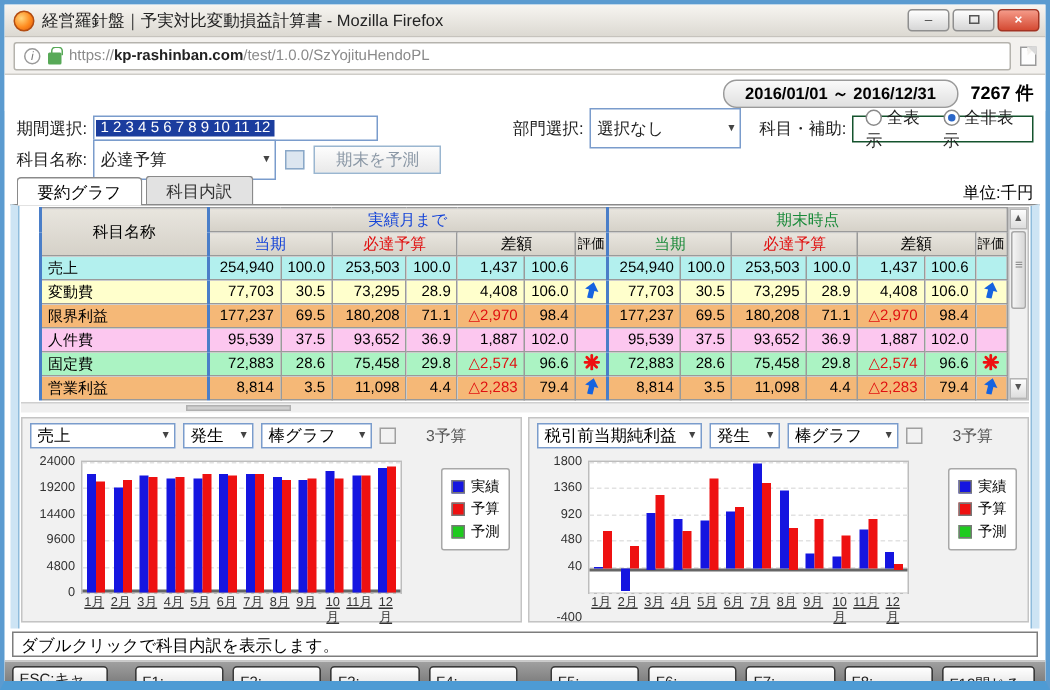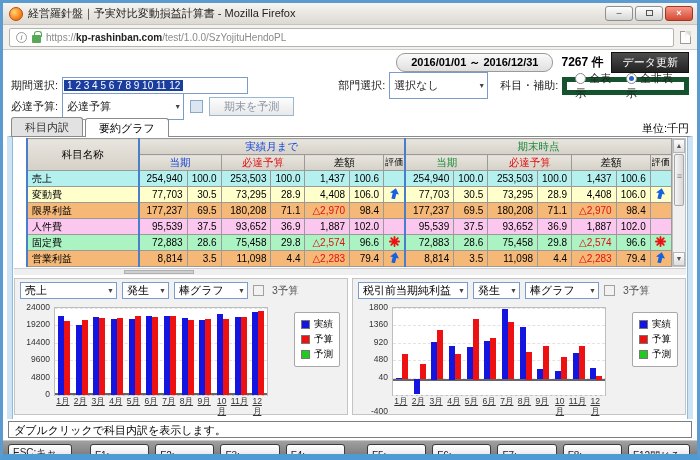--- a/index.html
+++ b/index.html
@@ -48,21 +48,21 @@
   
   .controls { padding:1px 8px 0; flex:0 0 auto; font-size:11px; color:#222; }
   .ctl-row { display:flex; align-items:center; height:21px; }
   .ctl-label { margin-right:4px; white-space:nowrap; }
   .period-box { width:212px; height:17px; border:1px solid #7a9ccc; background:#fff; padding:1px; }
   .period-sel { background:#1b3d9e; color:#fff; height:13px; font-size:10px; line-height:13px;
                 padding:0 3px; white-space:nowrap; overflow:hidden; }
   .dropdown { height:27px; background:#fff; border:1px solid #7a9ccc; display:flex; align-items:center;
               font-size:11px; padding:0 2px 0 4px; }
   .dropdown .dd-arrow { margin-left:auto; font-size:7px; color:#444; padding-left:4px; }
-  .radio-group { display:flex; align-items:center; gap:10px; border:5px solid #14532d; height:18px; padding:0 8px; }
+  .radio-group { display:flex; align-items:center; gap:10px; border:1px solid #14532d; height:18px; padding:0 8px; }
   .radio { width:11px; height:11px; border:1px solid #8a8a8a; border-radius:50%; background:#fff;
            display:inline-block; vertical-align:-2px; margin-right:3px; position:relative; }
   .radio.sel:before { content:""; position:absolute; left:2px; top:2px; width:5px; height:5px;
                       border-radius:50%; background:#2a66c8; }
   .mini-check { width:13px; height:13px; border:1px solid #8aa8c8; background:#dce6f0; margin:0 6px; }
   .forecast-btn { border:1px solid #9ab6d0; background:linear-gradient(#fdfdfd,#e9e9e9); color:#8a97a5;
                   font-size:11px; padding:1px 14px; }
 
   
   .tabs-row { display:flex; align-items:flex-end; padding:0 8px; height:19px; flex:0 0 auto; position:relative; z-index:2; }
@@ -106,21 +106,21 @@
   .vs-track { flex:1; }
   .hscroll { height:7px; background:#efefef; border-top:1px solid #cfcfcf; position:relative; margin:1px 0; }
   .hs-thumb { position:absolute; left:110px; width:70px; top:1px; height:4px; background:#cfcfcf; border:1px solid #b0b0b0; }
 
   
   .charts-row { display:flex; gap:4px; padding:2px 0 3px; }
   .chart-panel { flex:1; background:#f1f1f1; border:1px solid #c4c4c4; }
   .chart-controls { display:flex; gap:5px; padding:3px 5px 2px; align-items:center; }
   .chart-controls .dropdown { height:17px; }
   .chk { width:11px; height:11px; border:1px solid #a0a0a0; background:#f2f2f2; }
-  .chk-label { font-size:10.5px; color:#555; margin-left:3px;text-align:center; }
+  .chk-label { font-size:10.5px; color:#555; margin-left:15px;text-align:center; }
   .chart-body { position:relative; height:109px; margin:1px 3px 3px; }
   .plot { position:absolute; left:36px; top:5px; right:76px; bottom:15px; background:#fff; border:1px solid #bdbdbd; }
   .gridline { position:absolute; left:0; right:0; border-top:1px dashed #e2e2e2; }
   .zline { position:absolute; left:0; right:0; height:2px; background:#666; }
   .bar { position:absolute; }
   .ylab { position:absolute; left:0; width:32px; text-align:right; font-size:8.5px; color:#333; }
   .xlab { position:absolute; text-align:center; font-size:8.5px; color:#333;text-decoration:underline; }
   .legend { position:absolute; right:4px; top:10px; background:#fff; border:1px solid #a8a8a8;
             border-radius:2px; padding:3px 6px; }
   .leg-item { display:flex; align-items:center; gap:4px; margin:2px 0; }
@@ -162,21 +162,20 @@
         <span class="url-proto">https://</span><span class="url-domain">kp-rashinban.com</span><span class="url-path">/test/1.0.0/SzYojituHendoPL</span>
       </span>
     </div>
     <span class="page-action-icon"></span>
   </div>
 
   <div class="app-header">
     <span class="header-right">
       <span class="date-pill">2016/01/01 ～ 2016/12/31</span>
       <span class="rec-count">7267 件</span>
-      <button class="refresh-btn">データ更新</button>
     </span>
   </div>
 
   <div class="controls">
     <div class="ctl-row">
       <span class="ctl-label">期間選択:</span>
       <span class="period-box">
         <span class="period-sel">1 2 3 4 5 6 7 8 9 10 11 12</span>
       </span>
       <span class="ctl-label" style="margin-left:90px">部門選択:</span>
@@ -184,33 +183,33 @@
         <span>選択なし</span>
         <span class="dd-arrow">▼</span>
       </span>
       <span class="ctl-label" style="margin-left:12px">科目・補助:</span>
       <span class="radio-group">
         <span><span class="radio"></span><span>全表示</span></span>
         <span><span class="radio sel"></span><span>全非表示</span></span>
       </span>
     </div>
     <div class="ctl-row">
-      <span class="ctl-label">必達予算:</span>
+      <span class="ctl-label">科目名称:</span>
       <span class="dropdown" style="width:122px">
         <span>必達予算</span>
         <span class="dd-arrow">▼</span>
       </span>
       <span class="mini-check"></span>
       <button class="forecast-btn">期末を予測</button>
     </div>
   </div>
 
   <div class="tabs-row">
+    <span class="tab active">要約グラフ</span>
     <span class="tab inactive">科目内訳</span>
-    <span class="tab active">要約グラフ</span>
     <span class="unit-label">単位:千円</span>
   </div>
 
   <div class="main-panel">
     <div class="table-wrap">
       <table class="pl" id="pl-table">
           <colgroup>
             <col style="width:140px">
             <col style="width:50px">
             <col style="width:27px">

